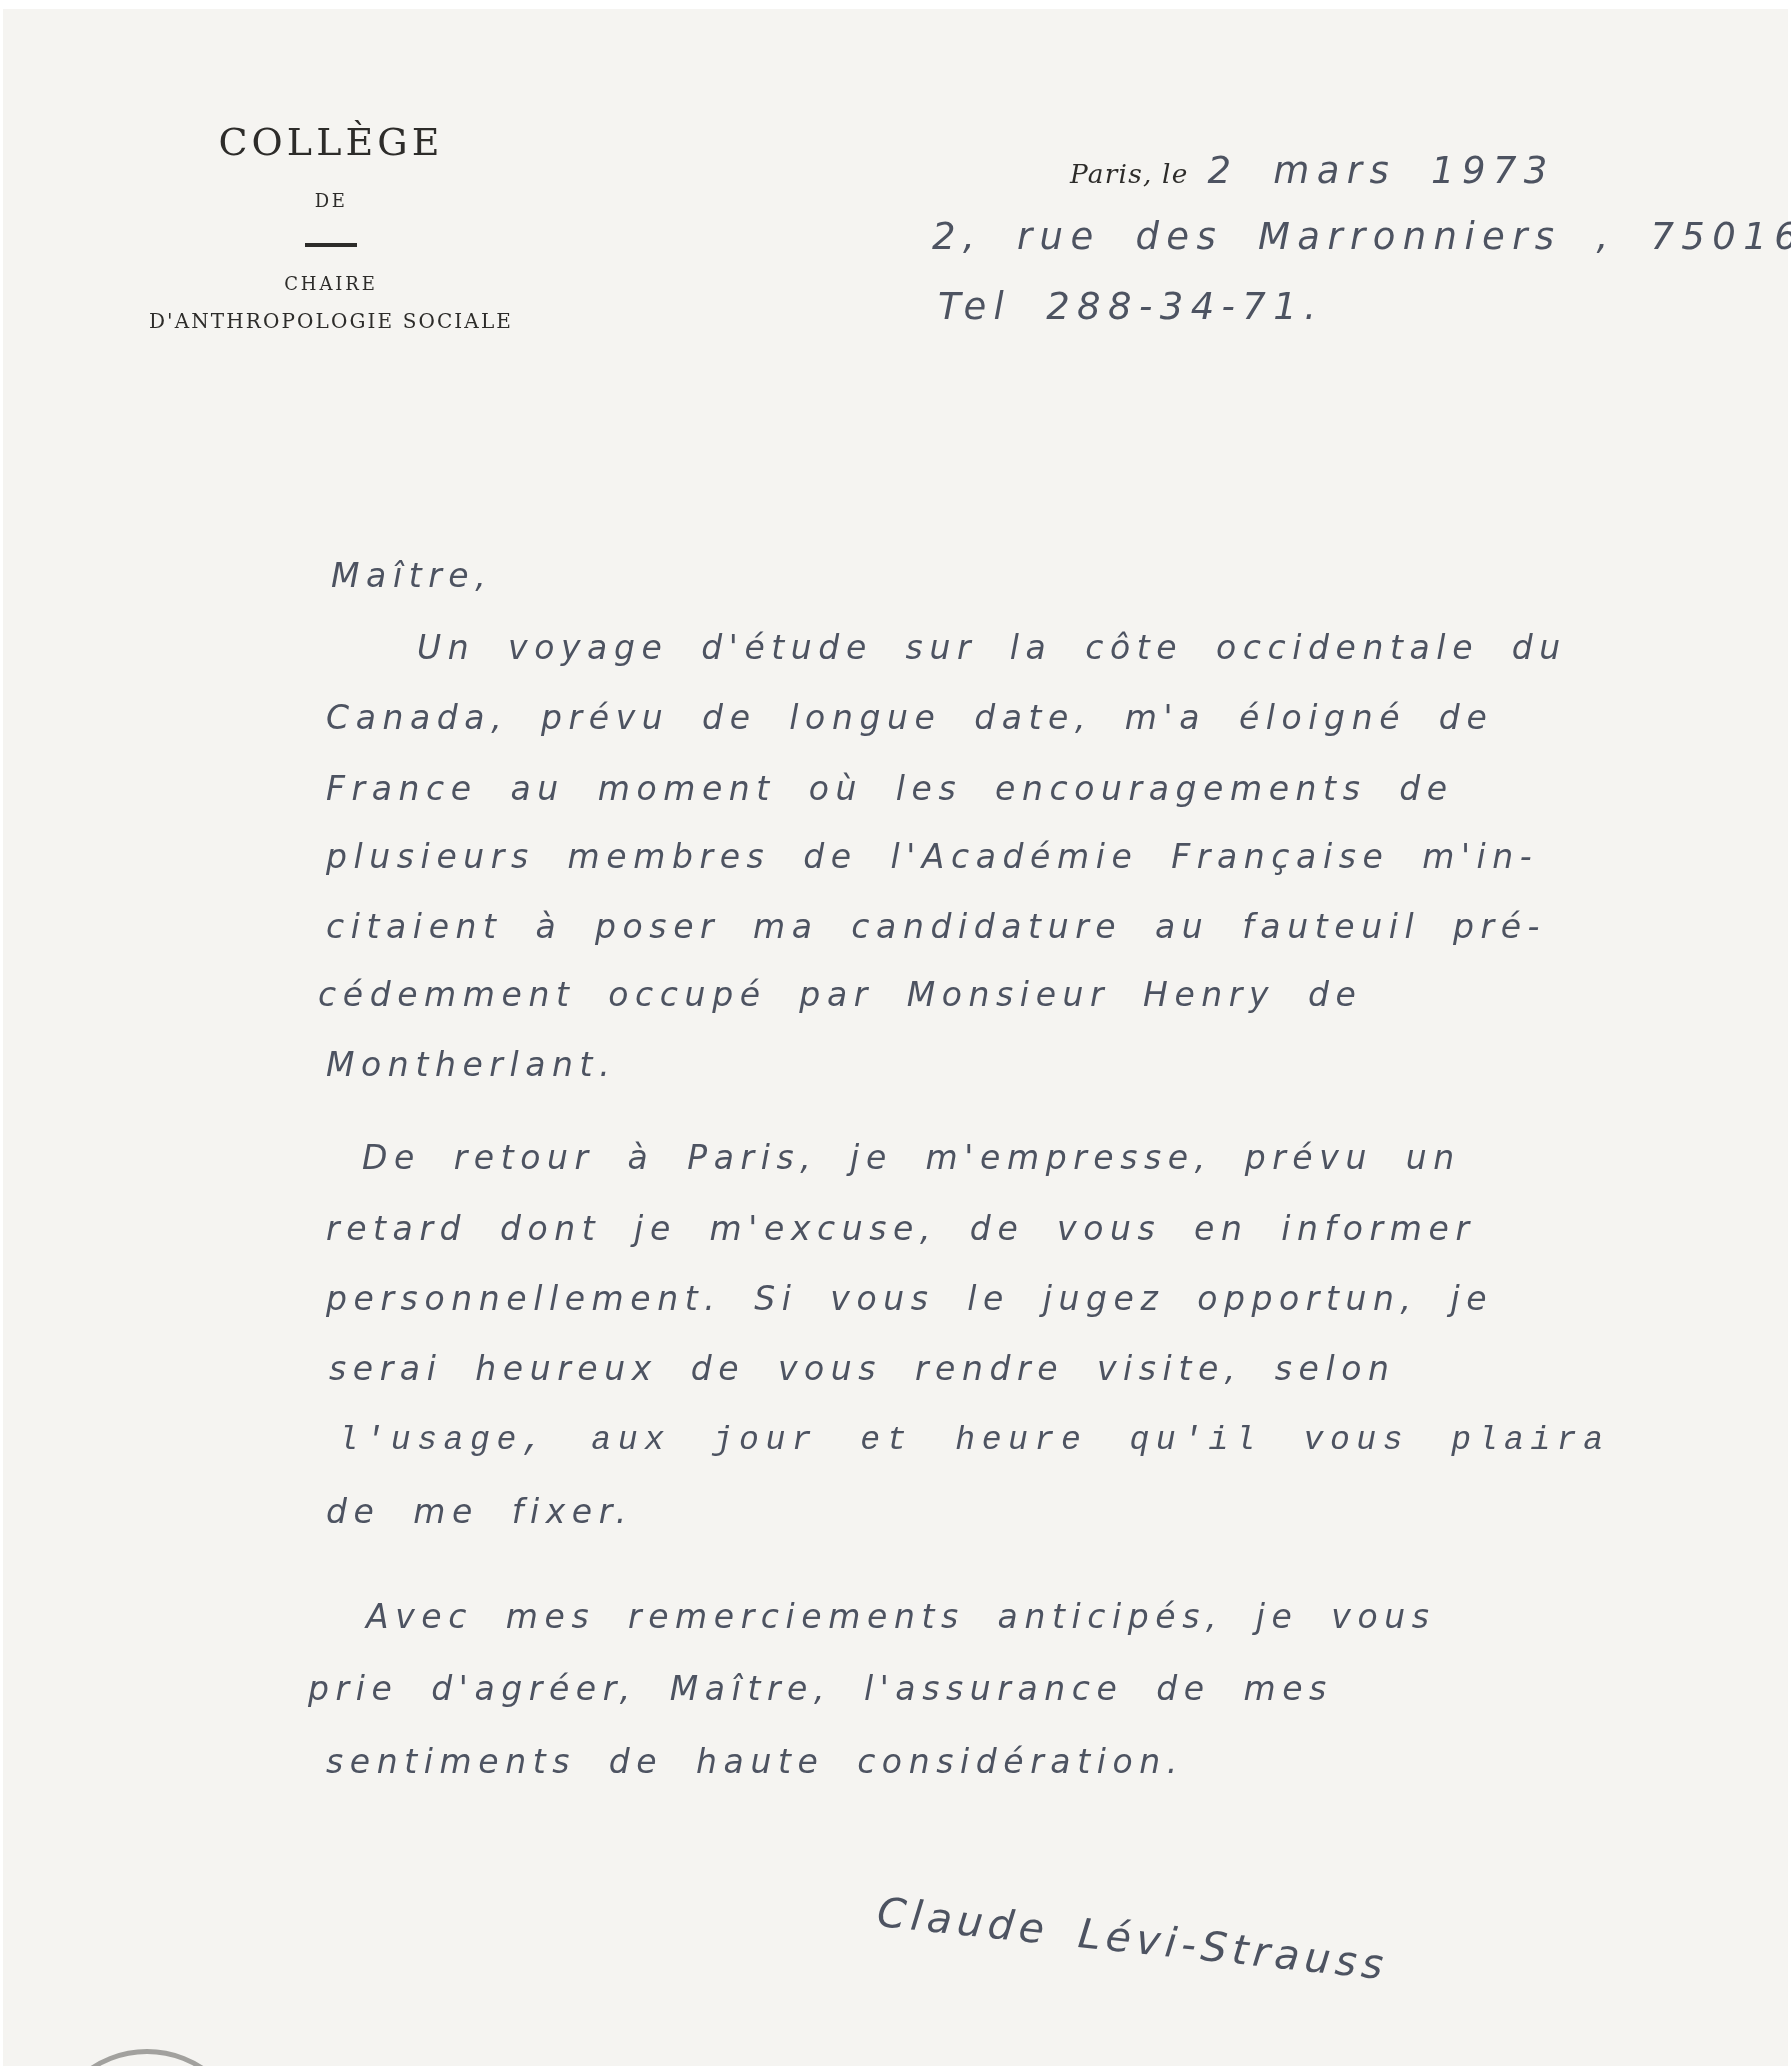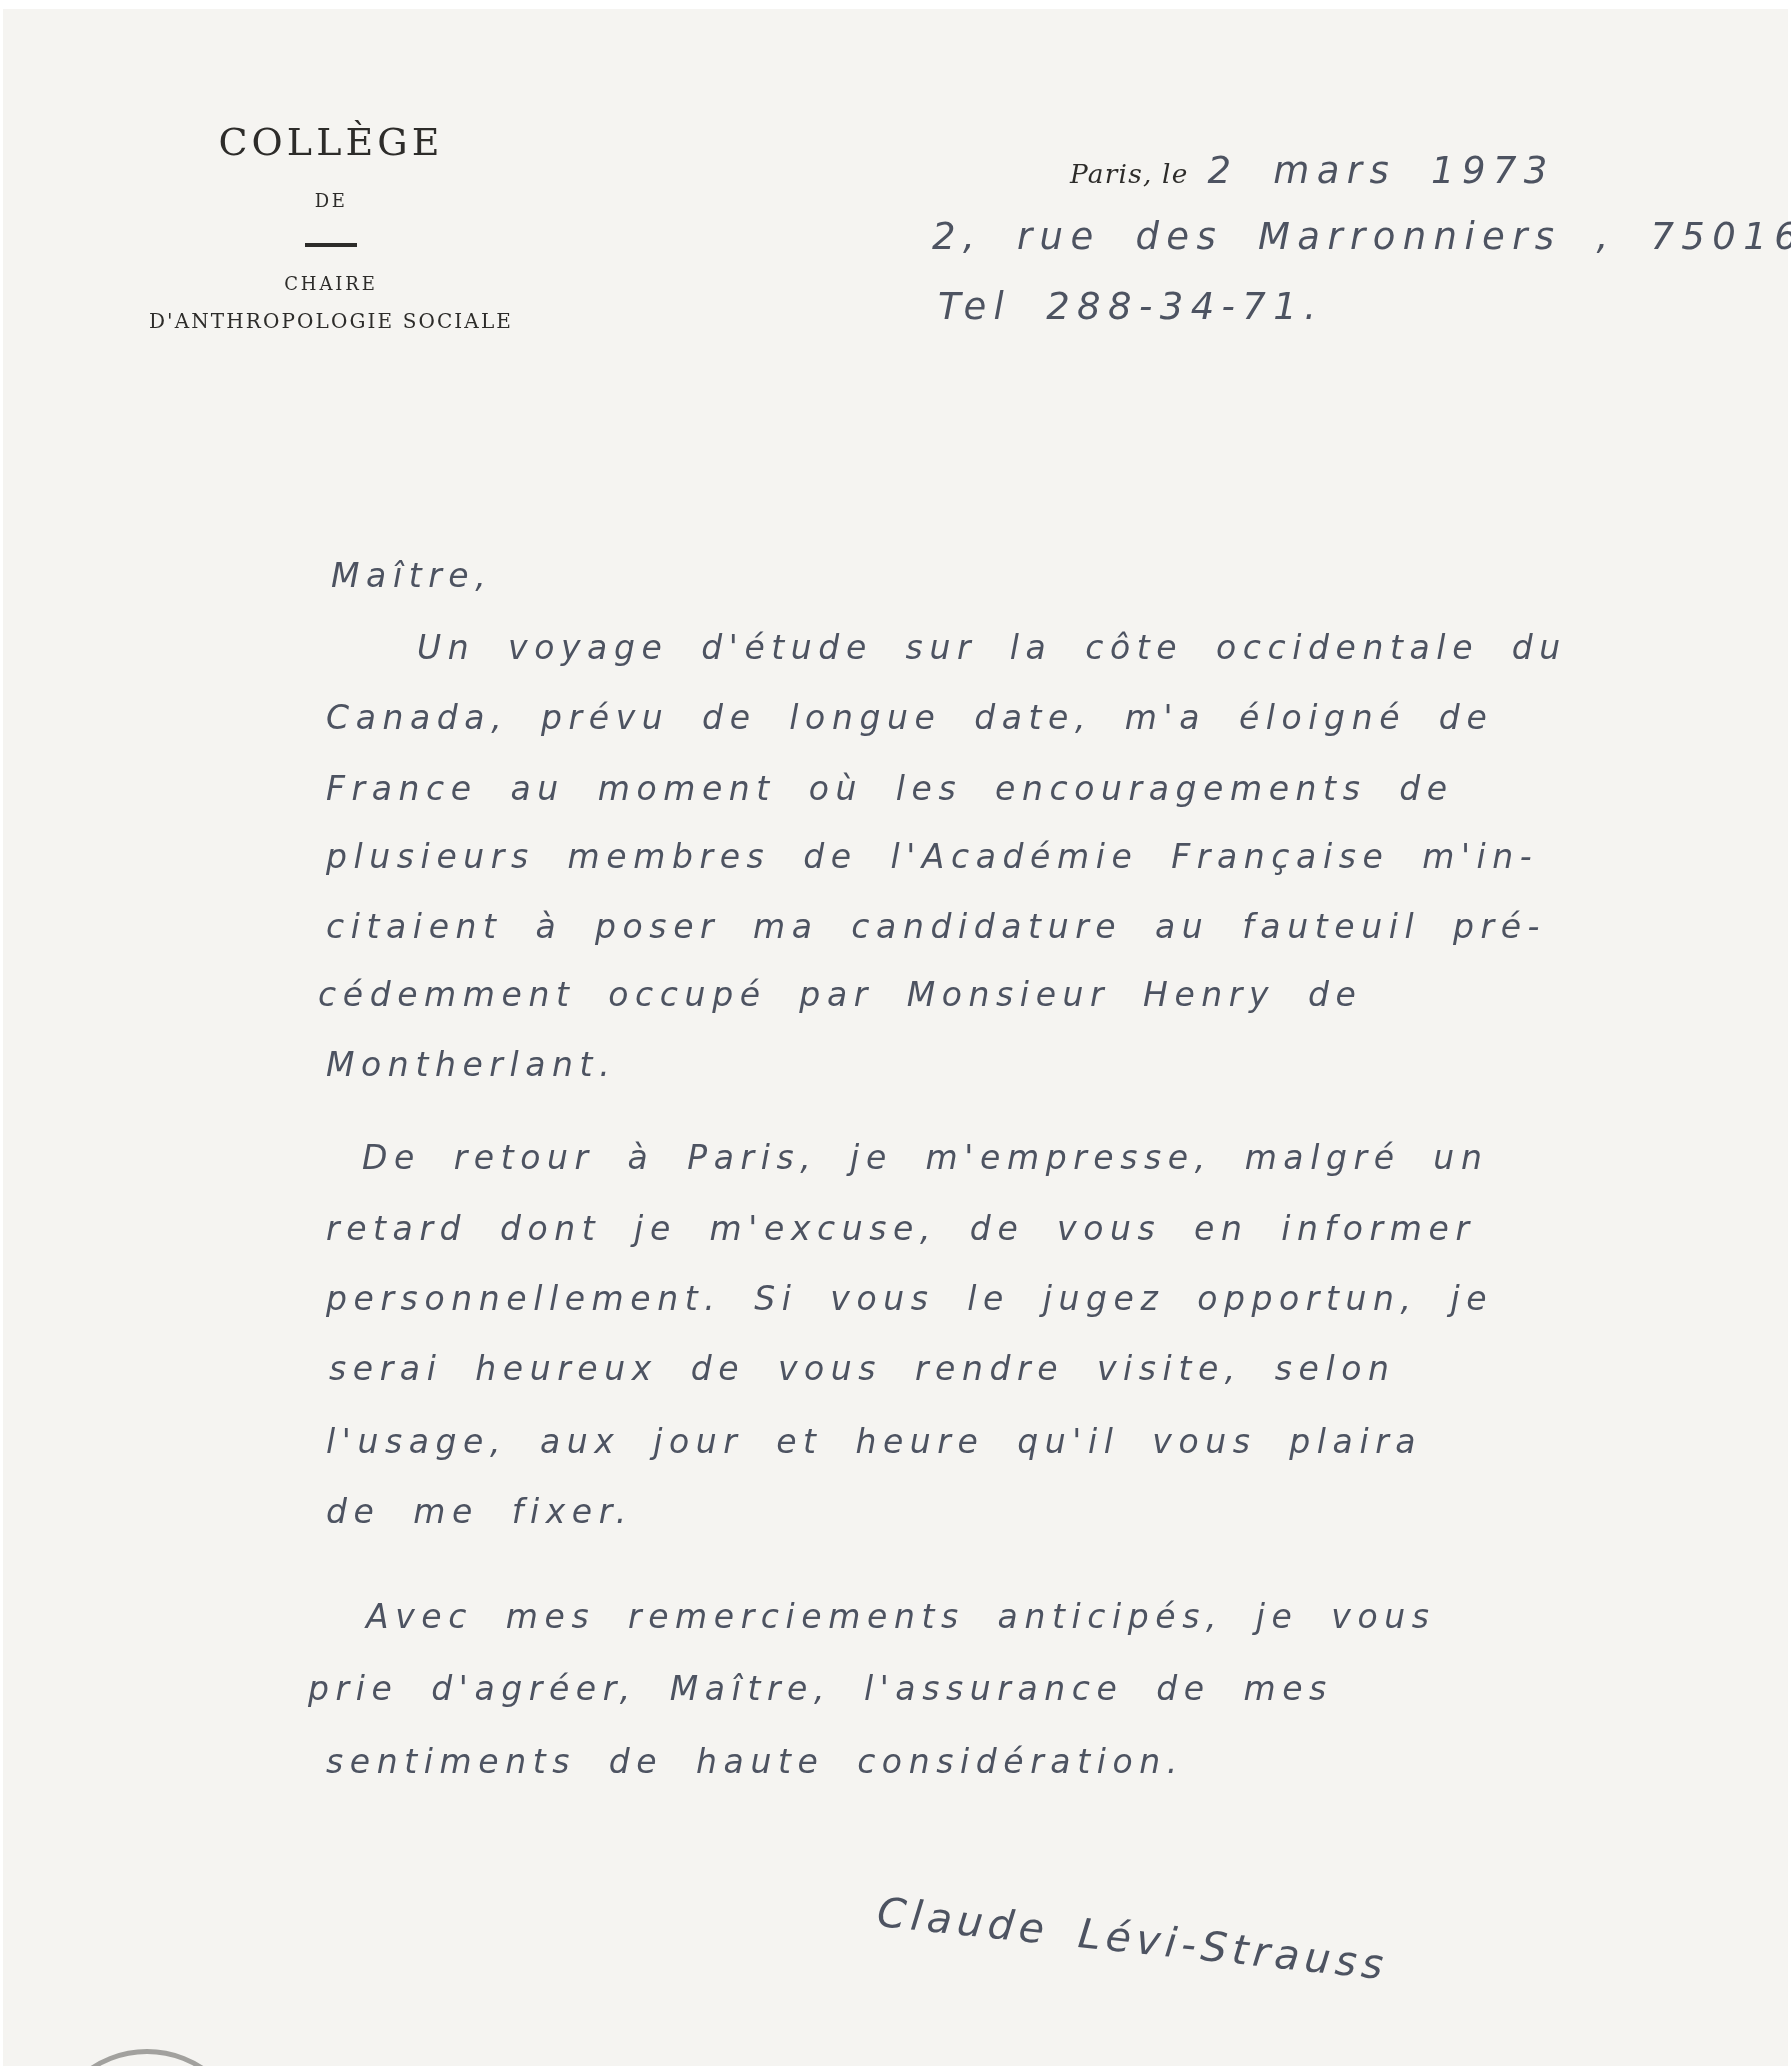--- a/index.html
+++ b/index.html
@@ -78,25 +78,25 @@
 
 <div class="hand" style="left:331px;top:556px;">Maître,</div>
 
 <div class="hand" style="left:417px;top:628px;">Un voyage d'étude sur la côte occidentale du</div>
 <div class="hand" style="left:326px;top:698px;">Canada, prévu de longue date, m'a éloigné de</div>
 <div class="hand" style="left:326px;top:769px;">France au moment où les encouragements de</div>
 <div class="hand" style="left:326px;top:837px;">plusieurs membres de l'Académie Française m'in-</div>
 <div class="hand" style="left:326px;top:907px;text-align:center;">citaient à poser ma candidature au fauteuil pré-</div>
 <div class="hand" style="left:318px;top:975px;">cédemment occupé par Monsieur Henry de</div>
 <div class="hand" style="left:326px;top:1045px;">Montherlant.</div>
-<div class="hand" style="left:362px;top:1138px;">De retour à Paris, je m'empresse, malgré un</div>
+<div class="hand" style="left:362px;top:1138px;">De retour à Paris, je m'empresse, prévu un</div>
 <div class="hand" style="left:326px;top:1209px;">retard dont je m'excuse, de vous en informer</div>
 <div class="hand" style="left:326px;top:1279px;">personnellement. Si vous le jugez opportun, je</div>
 <div class="hand" style="left:329px;top:1349px;">serai heureux de vous rendre visite, selon</div>
-<div class="hand" style="left:326px;top:1422px;">l'usage, aux jour et heure qu'il vous plaira</div>
+<div class="hand" style="left:338px;top:1422px;font-family:Liberation Mono, monospace;">l'usage, aux jour et heure qu'il vous plaira</div>
 <div class="hand" style="left:326px;top:1492px;">de me fixer.</div>
 <div class="hand" style="left:366px;top:1597px;">Avec mes remerciements anticipés, je vous</div>
 <div class="hand" style="left:308px;top:1669px;">prie d'agréer, Maître, l'assurance de mes</div>
 <div class="hand" style="left:326px;top:1742px;">sentiments de haute considération.</div>
 
 <div class="signature">Claude Lévi-Strauss</div>
 
 <div class="stamp">
   <div class="stamp-inner">
     <div class="st-1">FONDS</div>

